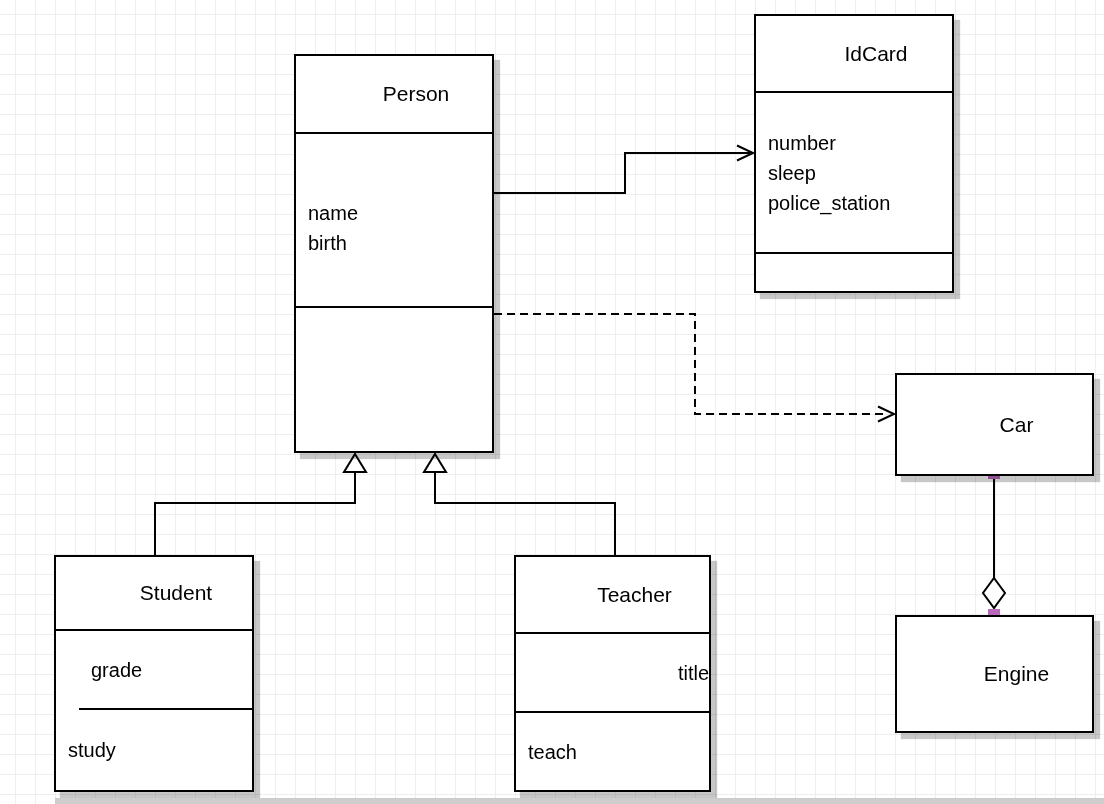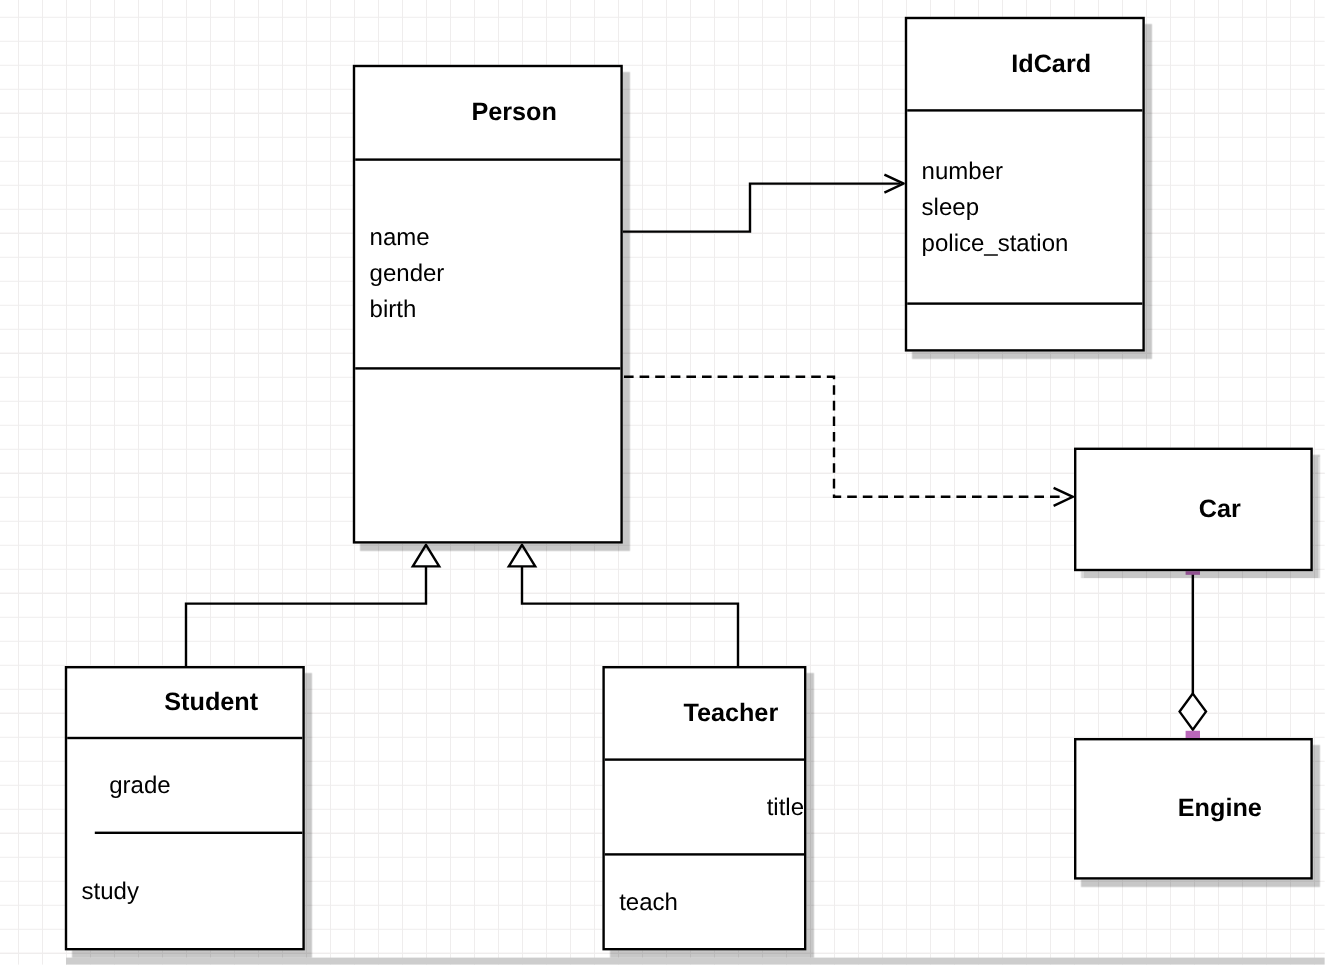--- a/index.html
+++ b/index.html
@@ -26,60 +26,60 @@
     border: 2px solid #000000;
     box-shadow: 6px 6px 1px rgba(0,0,0,0.22);
     display: flex;
     flex-direction: column;
   }
 
   .uml-title {
     display: flex;
     align-items: center;
     justify-content: center;
-    font-weight: bold;
+    font-weight: normal;
     font-size: 21px;
     flex: 0 0 auto;
     padding-left: 44px;
   }
   .uml-title.divided { border-bottom: 2px solid #000000; }
 
   .uml-section {
     display: flex;
     flex-direction: column;
     justify-content: center;
     padding-left: 12px;
     font-size: 20px;
     flex: 0 0 auto;
   }
   .uml-section.divided { border-bottom: 2px solid #000000; }
   .uml-line { line-height: 30px; white-space: nowrap; }
 
   .single .uml-title { flex: 1 1 auto; }
 
   
-  #box-person  { left: 294px; top: 54px;  width: 225px; height: 399px; }
+  #box-person  { left: 294px; top: 54px;  width: 200px; height: 399px; }
   #box-person .uml-title   { height: 78px; }
   #box-person .sec-attrs   { height: 159px; margin-top: 15px; }
   #box-person .sec-methods { flex: 1 1 auto; }
 
   #box-idcard  { left: 754px; top: 14px;  width: 200px; height: 279px; }
   #box-idcard .uml-title   { height: 77px; }
   #box-idcard .sec-attrs   { height: 161px; }
   #box-idcard .sec-methods { flex: 1 1 auto; }
 
   #box-car     { left: 895px; top: 373px; width: 199px; height: 103px; text-align: right; }
   #box-engine  { left: 895px; top: 615px; width: 199px; height: 118px; }
 
   #box-student { left: 54px;  top: 555px; width: 200px; height: 237px; }
-  #box-student .uml-title   { height: 59px; text-align: right; }
+  #box-student .uml-title   { height: 74px; text-align: right; }
   #box-student .sec-attrs   { height: 79px; margin-left: 23px; }
   #box-student .sec-methods { flex: 1 1 auto; }
 
-  #box-teacher { left: 502px; top: 555px; width: 170px; height: 237px; }
+  #box-teacher { left: 514px; top: 555px; width: 197px; height: 237px; }
   #box-teacher .uml-title   { height: 77px; }
   #box-teacher .sec-attrs   { height: 79px; text-align: right; }
   #box-teacher .sec-methods { flex: 1 1 auto; }
 
   svg.connectors {
     position: absolute;
     left: 0; top: 0;
     width: 1104px; height: 804px;
     pointer-events: none;
   }
@@ -124,21 +124,20 @@
       <path d="M994,578 L1005,593 L994,608 L983,593 Z" fill="#fff" stroke="#000" stroke-width="2"></path>
       <rect x="988" y="467" width="12" height="12" fill="#ba68ba"></rect>
       <rect x="988" y="609" width="12" height="12" fill="#ba68ba"></rect>
     </g>
   </svg>
 
   <div class="uml-class" id="box-person">
     <div class="uml-title divided">Person</div>
     <div class="uml-section sec-attrs divided">
       <div class="uml-line">name</div>
-      <div class="uml-line">gender</div>
       <div class="uml-line">birth</div>
     </div>
   </div>
 
   <div class="uml-class" id="box-idcard">
     <div class="uml-title divided">IdCard</div>
     <div class="uml-section sec-attrs divided">
       <div class="uml-line">number</div>
       <div class="uml-line">sleep</div>
       <div class="uml-line">police_station</div>

